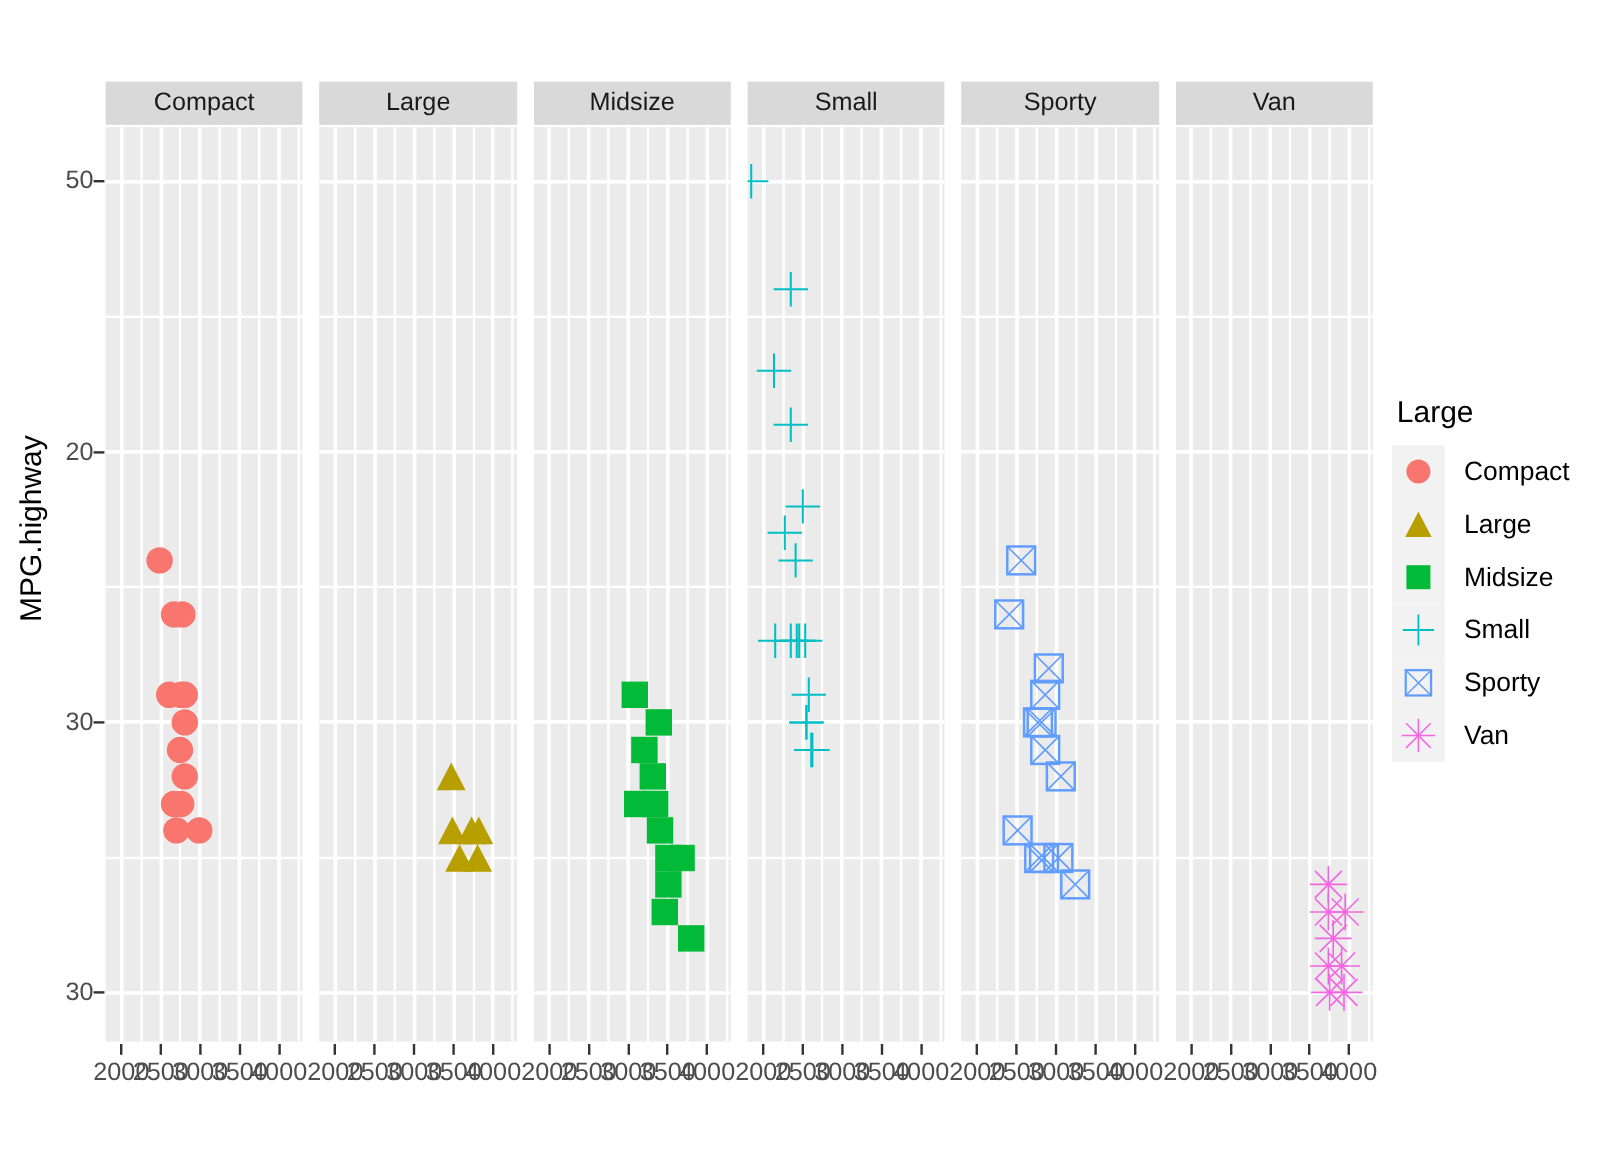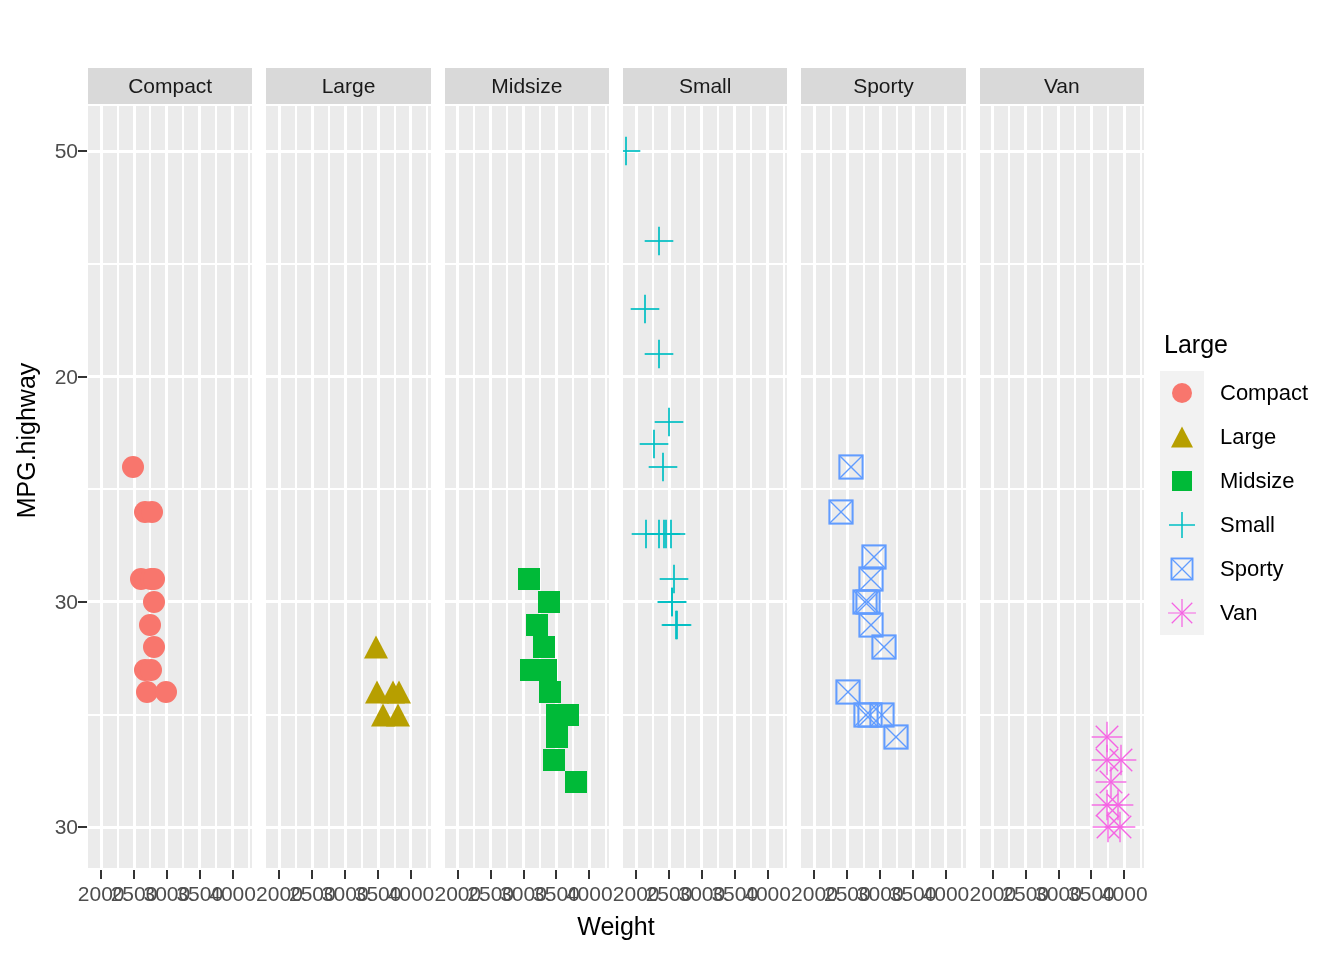--- a/index.html
+++ b/index.html
@@ -713,21 +713,20 @@
       <div class="x-tick-mark" style="left: 936.68px;"></div>
       <div class="x-tick-label" style="left: 937.68px;">2500</div>
       <div class="x-tick-mark" style="left: 969.547px;"></div>
       <div class="x-tick-label" style="left: 970.547px;">3000</div>
       <div class="x-tick-mark" style="left: 1002.41px;"></div>
       <div class="x-tick-label" style="left: 1003.41px;">3500</div>
       <div class="x-tick-mark" style="left: 1035.28px;"></div>
       <div class="x-tick-label" style="left: 1036.28px;">4000</div>
     </div>
 
-  <div id="x-axis-title">Weight</div>
 
   <div id="legend">
     <div id="legend-title">Large</div>
     <div id="legend-items">
         <div class="legend-row">
           <div class="legend-key">
             <div class="pt pt-circle" style="background: rgb(248, 118, 109); width: 20px; height: 20px; position: absolute;"></div>
           </div>
           <div class="legend-label">Compact</div>
         </div>

